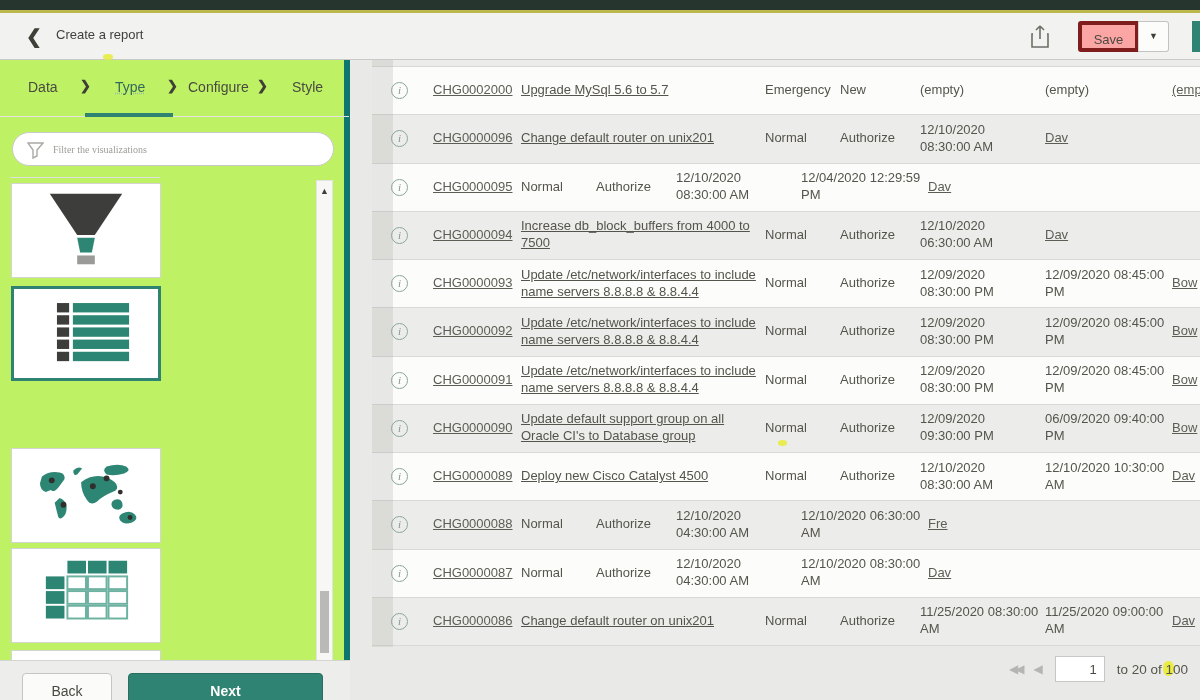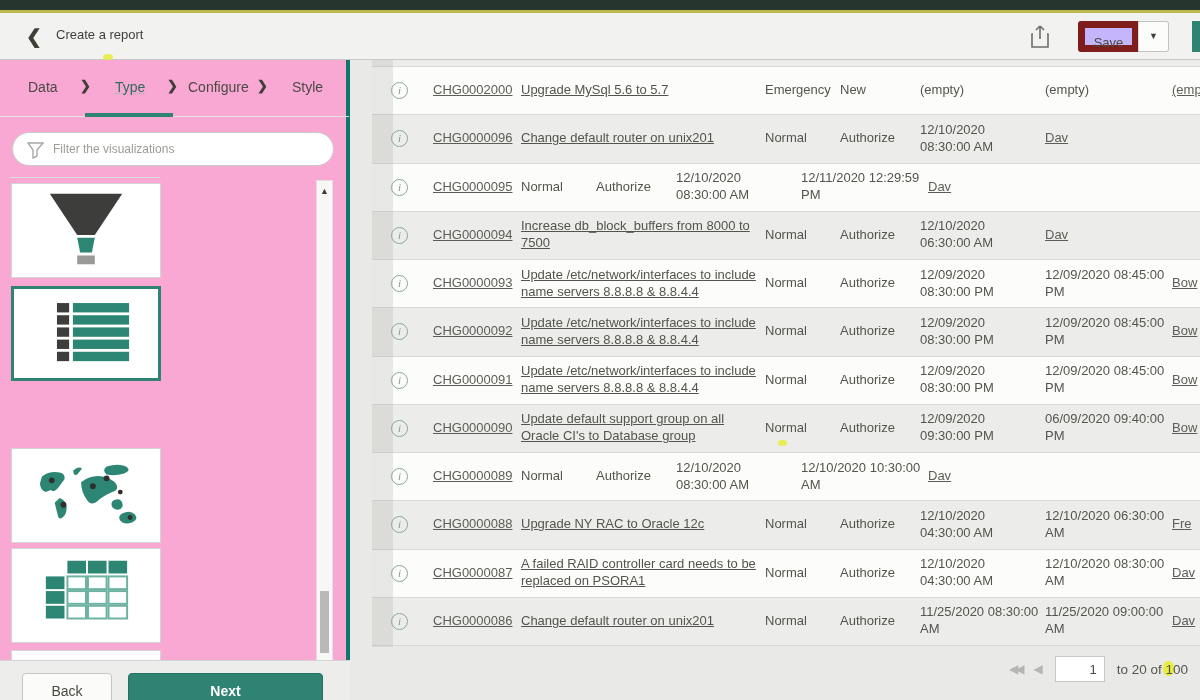--- a/index.html
+++ b/index.html
@@ -5,37 +5,37 @@
   * { margin:0; padding:0; box-sizing:border-box; }
   html,body { width:1200px; height:700px; overflow:hidden; }
   body { font-family:"Liberation Sans", sans-serif; background:#e9e9e7; color:#54544c; position:relative; }
 
   
   .topbar { position:absolute; left:0; top:0; width:1200px; height:13px; background:#26362e; border-bottom:3px solid #bcb84b; }
   .app-header { position:absolute; left:0; top:13px; width:1200px; height:47px; background:#f2f2f0; border-bottom:1px solid #c9c9c7; }
   .back-btn { position:absolute; left:20px; top:10px; width:28px; height:28px; font-size:19px; font-weight:bold; color:#3f3f37; line-height:28px; text-align:center; cursor:pointer; }
   .page-title { position:absolute; left:56px; top:14px; font-size:13px; color:#404040; }
   .share-btn { position:absolute; left:1028px; top:11px; width:24px; height:26px; cursor:pointer; }
-  .save-btn { position:absolute; left:1078px; top:8px; width:61px; height:31px; background:#c4b5fd; border:7px solid #7f1d1d; border-radius:3px 0 0 3px; font-size:13px; color:#4a4a42; text-align:center; line-height:29px; cursor:pointer; }
+  .save-btn { position:absolute; left:1078px; top:8px; width:61px; height:31px; background:#fca5a5; border:4px solid #7f1d1d; border-radius:3px 0 0 3px; font-size:13px; color:#4a4a42; text-align:center; line-height:29px; cursor:pointer; }
   .save-caret-btn { position:absolute; left:1138px; top:8px; width:31px; height:31px; background:#fcfcfa; border:1px solid #c3c3c1; border-left:1px solid #d8d8d6; border-radius:0 3px 3px 0; cursor:pointer; }
   .caret-glyph { display:block; text-align:center; font-size:9px; color:#3f3f37; line-height:29px; }
   .edge-primary-btn { position:absolute; left:1192px; top:8px; width:8px; height:31px; background:#2e8372; }
 
   
-  .left-panel { position:absolute; left:0; top:60px; width:350px; height:600px; background:#f9a8d4; border-right:4px solid #0f766e; }
+  .left-panel { position:absolute; left:0; top:60px; width:350px; height:600px; background:#bef264; border-right:6px solid #0f766e; }
   .crumbs { position:absolute; left:0; top:0; width:349px; height:57px; border-bottom:1px solid #e3e3e1; }
   .crumb { position:absolute; top:19px; font-size:14px; color:#4a4a42; cursor:pointer; }
   .crumb.active { color:#33695c; text-decoration:underline dotted #9bb5ac; cursor:default; }
   .crumb-sep { position:absolute; top:18px; font-size:13px; font-weight:bold; color:#3f3f37; }
   .crumb-sep::before { content:"\276F"; }
   .active-underline { position:absolute; left:85px; top:53px; width:88px; height:4px; background:#2e8372; }
 
   .filter-box { position:absolute; left:12px; top:72px; width:322px; height:34px; border:1px solid #c9c9c7; border-radius:17px; background:#fff; }
   .filter-box svg { position:absolute; left:14px; top:8px; }
-  .filter-input { position:absolute; left:40px; top:3px; width:270px; height:26px; border:none; outline:none; font-size:12px; color:#4a4a42; font-family:Liberation Sans, sans-serif; background:transparent; }
+  .filter-input { position:absolute; left:40px; top:3px; width:270px; height:26px; border:none; outline:none; font-size:10px; color:#4a4a42; font-family:Liberation Serif, serif; background:transparent; }
   .filter-input::placeholder { color:#9d9d97; }
 
   .viz-list-top-rule { position:absolute; left:10px; top:117px; width:150px; height:1px; background:#dededc; }
   .viz-list { position:absolute; left:0; top:118px; width:316px; height:482px; overflow:hidden; }
   .viz-thumb { position:absolute; left:11px; width:150px; height:95px; background:#fff; border:1px solid #d4d4d2; cursor:pointer; }
   .viz-thumb.selected { border:3px solid #2e8372; }
   .viz-thumb svg { position:absolute; left:0; top:0; width:100%; height:100%; }
 
   .scrollbar { position:absolute; left:316px; top:120px; width:17px; height:528px; background:#f7f7f5; border:1px solid #e2e2e0; }
   .scroll-arrow { position:absolute; left:0; width:15px; height:16px; font-size:9px; color:#3f3f37; text-align:center; line-height:16px; cursor:pointer; }
@@ -244,29 +244,29 @@
       <div class="cell c-name"><span>Dav</span></div>
     </div>
       <div class="t-row row-odd">
       <div class="cell c-icon">
           <span class="info-icon">i</span>
         </div>
       <div class="cell c-num"><span>CHG0000095</span></div>
       <div class="cell c-pri">Normal</div>
       <div class="cell c-state">Authorize</div>
       <div class="cell c-start">12/10/2020 08:30:00 AM</div>
-      <div class="cell c-end">12/11/2020 12:29:59 PM</div>
+      <div class="cell c-end">12/04/2020 12:29:59 PM</div>
       <div class="cell c-name"><span>Dav</span></div>
     </div>
       <div class="t-row row-even">
       <div class="cell c-icon">
           <span class="info-icon">i</span>
         </div>
       <div class="cell c-num"><span>CHG0000094</span></div>
-      <div class="cell c-desc">Increase db_block_buffers from 8000 to 7500</div>
+      <div class="cell c-desc">Increase db_block_buffers from 4000 to 7500</div>
       <div class="cell c-pri">Normal</div>
       <div class="cell c-state">Authorize</div>
       <div class="cell c-start">12/10/2020 06:30:00 AM</div>
       <div class="cell c-name"><span>Dav</span></div>
     </div>
       <div class="t-row row-odd">
       <div class="cell c-icon">
           <span class="info-icon">i</span>
         </div>
       <div class="cell c-num"><span>CHG0000093</span></div>
@@ -311,44 +311,43 @@
       <div class="cell c-state">Authorize</div>
       <div class="cell c-start">12/09/2020 09:30:00 PM</div>
       <div class="cell c-end">06/09/2020 09:40:00 PM</div>
       <div class="cell c-name"><span>Bow</span></div>
     </div>
       <div class="t-row row-odd">
       <div class="cell c-icon">
           <span class="info-icon">i</span>
         </div>
       <div class="cell c-num"><span>CHG0000089</span></div>
+      <div class="cell c-desc">Deploy new Cisco Catalyst 4500</div>
       <div class="cell c-pri">Normal</div>
       <div class="cell c-state">Authorize</div>
       <div class="cell c-start">12/10/2020 08:30:00 AM</div>
       <div class="cell c-end">12/10/2020 10:30:00 AM</div>
       <div class="cell c-name"><span>Dav</span></div>
     </div>
       <div class="t-row row-even">
       <div class="cell c-icon">
           <span class="info-icon">i</span>
         </div>
       <div class="cell c-num"><span>CHG0000088</span></div>
-      <div class="cell c-desc">Upgrade NY RAC to Oracle 12c</div>
       <div class="cell c-pri">Normal</div>
       <div class="cell c-state">Authorize</div>
       <div class="cell c-start">12/10/2020 04:30:00 AM</div>
       <div class="cell c-end">12/10/2020 06:30:00 AM</div>
       <div class="cell c-name"><span>Fre</span></div>
     </div>
       <div class="t-row row-odd">
       <div class="cell c-icon">
           <span class="info-icon">i</span>
         </div>
       <div class="cell c-num"><span>CHG0000087</span></div>
-      <div class="cell c-desc">A failed RAID controller card needs to be replaced on PSORA1</div>
       <div class="cell c-pri">Normal</div>
       <div class="cell c-state">Authorize</div>
       <div class="cell c-start">12/10/2020 04:30:00 AM</div>
       <div class="cell c-end">12/10/2020 08:30:00 AM</div>
       <div class="cell c-name"><span>Dav</span></div>
     </div>
       <div class="t-row row-even">
       <div class="cell c-icon">
           <span class="info-icon">i</span>
         </div>

